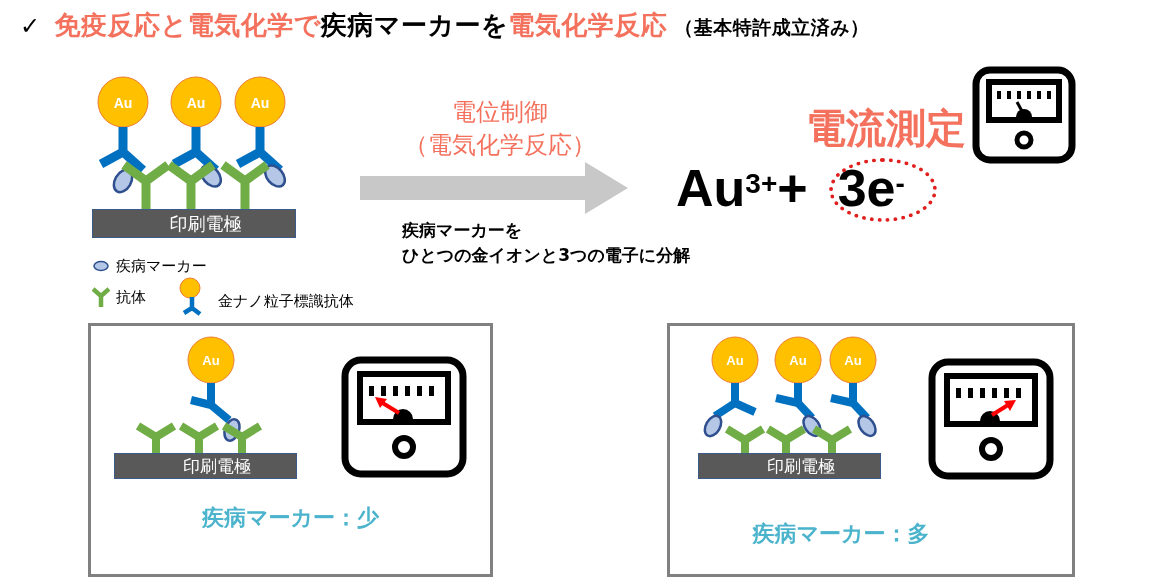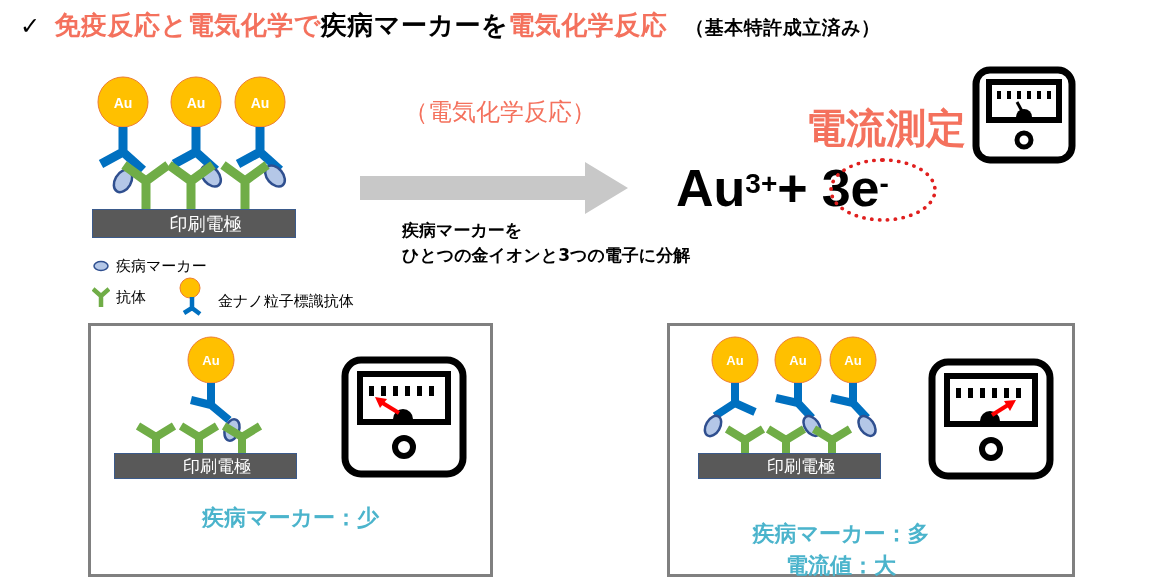--- a/index.html
+++ b/index.html
@@ -2,21 +2,21 @@
 <html><head>
 <meta charset="utf-8">
 <style>
   html,body{margin:0;padding:0;background:#fff;}
   body{width:1167px;height:585px;position:relative;overflow:hidden;font-family:"DejaVu Sans","Liberation Sans",sans-serif;}
   .abs{position:absolute;}
   .title{left:20px;top:8px;font-size:26px;font-weight:bold;white-space:nowrap;letter-spacing:0.5px;}
   .title .check{color:#000;font-weight:normal;font-size:24px;margin-right:14px;}
   .title .red{color:#F4715D;}
   .title .blk{color:#000;}
-  .title .note{color:#000;font-size:19px;margin-left:18px;}
+  .title .note{color:#000;font-size:19px;margin-left:7px;}
   .electrode{background:#595959;border:1px solid #3b5a8a;color:#fff;font-size:18px;text-align:center;box-sizing:border-box;padding-left:23px;}
   .step-label{color:#F4715D;font-size:24px;text-align:center;line-height:33px;}
   .caption{color:#000;font-size:17px;line-height:25px;font-weight:bold;}
   .measure{color:#F4715D;font-size:40px;font-weight:bold;}
   .eq{font-family:"Liberation Sans",sans-serif;font-weight:bold;font-size:52px;color:#000;}
   .eq sup{font-size:28px;vertical-align:top;position:relative;top:-4px;}
   .ellipse{border:4px dotted #E0201F;border-radius:50%;}
   .panel{border:3px solid #808080;box-sizing:border-box;background:#fff;}
   .result-text{color:#4BB4CC;font-size:22px;font-weight:bold;text-align:center;line-height:32px;}
   .legend-item{font-size:15px;font-weight:normal;color:#000;white-space:nowrap;}
@@ -75,33 +75,34 @@
     </svg>
   <span class="abs legend-item" style="left:24px;top:33px">抗体</span>
   <svg class="abs" style="left:84px;top:22px" width="32" height="40">
     <circle cx="14" cy="11" r="10" fill="#FFC000" stroke="#ED7D31" stroke-width="1"></circle>
     <path d="M16 20 L16 31 M16 31 L8 36 M16 31 L24 37" stroke="#0070C0" stroke-width="4.5" fill="none"></path>
   </svg>
   <span class="abs legend-item" style="left:126px;top:37px">金ナノ粒子標識抗体</span>
 </div>
 
 <div class="abs step-label" style="left:370px;top:96px;width:260px">
+  <div>電位制御</div>
   <div>（電気化学反応）</div>
 </div>
 <svg class="abs" style="left:360px;top:162px" width="270" height="52">
   <polygon points="0,14 225,14 225,0 268,26 225,52 225,38 0,38" fill="#C8C8C8"></polygon>
 </svg>
 <div class="abs caption" style="left:402px;top:218px;white-space:nowrap">
   <div>疾病マーカーを</div>
   <div>ひとつの金イオンと3つの電子に分解</div>
 </div>
 
 <div class="abs measure" style="left:806px;top:101px">電流測定</div>
 <div class="abs eq" style="left:676px;top:158px;white-space:nowrap;line-height:60px">
-  <span>Au</span><sup>3+</sup><span>+</span><span style="margin-left:14px">3e</span><sup>-</sup>
+  <span>Au</span><sup>3+</sup><span>+</span><span style="margin-left:30px">3e</span><sup>-</sup>
 </div>
 <div class="abs ellipse" style="left:829px;top:158px;width:100px;height:56px"></div>
 
 <svg class="abs" style="left:972px;top:66px" width="104" height="98" viewBox="0 0 104 98">
   <rect x="4" y="4" width="96" height="90" rx="14" fill="#fff" stroke="#000" stroke-width="7"></rect>
   <rect x="17" y="16" width="70" height="38" fill="#fff" stroke="#000" stroke-width="6"></rect>
   <g fill="#000">
       <rect x="25" y="25" width="4" height="8"></rect>
       <rect x="35" y="25" width="4" height="8"></rect>
       <rect x="45" y="25" width="4" height="8"></rect>
@@ -186,15 +187,14 @@
         <rect x="76" y="30" width="5" height="10"></rect>
         <rect x="88" y="30" width="5" height="10"></rect>
       </g>
     <path d="M52 63 A10 10 0 0 1 72 63 Z" fill="#000"></path>
     <line x1="64" y1="57" x2="80" y2="47" stroke="#FF0000" stroke-width="4"></line>
     <polygon points="88,42 76,43 82,53" fill="#FF0000"></polygon>
     <circle cx="63" cy="91" r="9" fill="#fff" stroke="#000" stroke-width="6"></circle>
   </svg>
   <div class="abs result-text" style="left:0;top:192px;width:342px">
     <div>疾病マーカー：多</div>
-    <div>電流値：大</div>
   </div>
 </div>
 
 </body></html>

